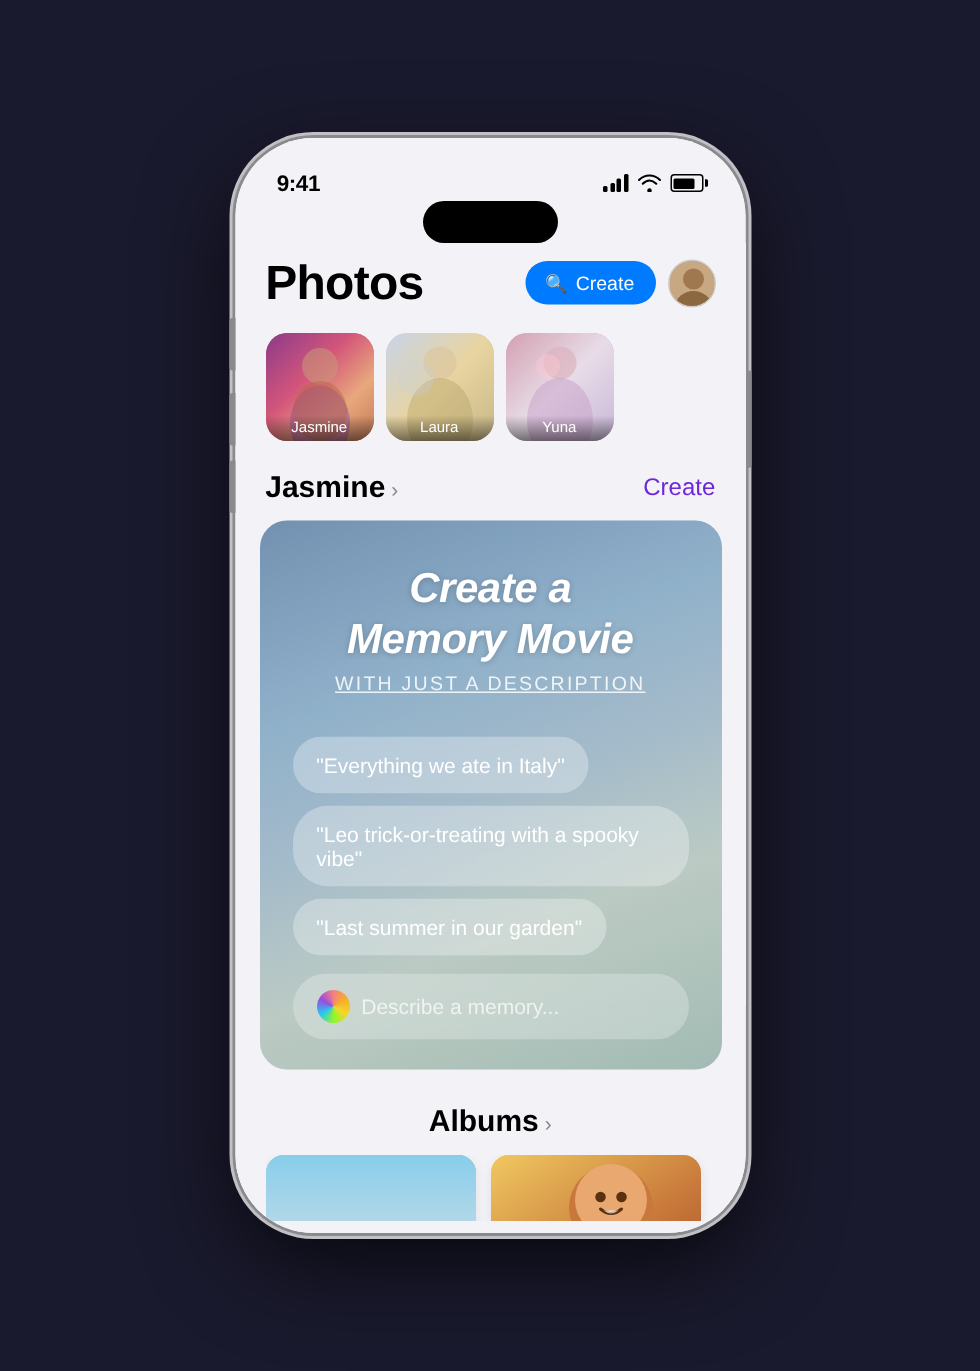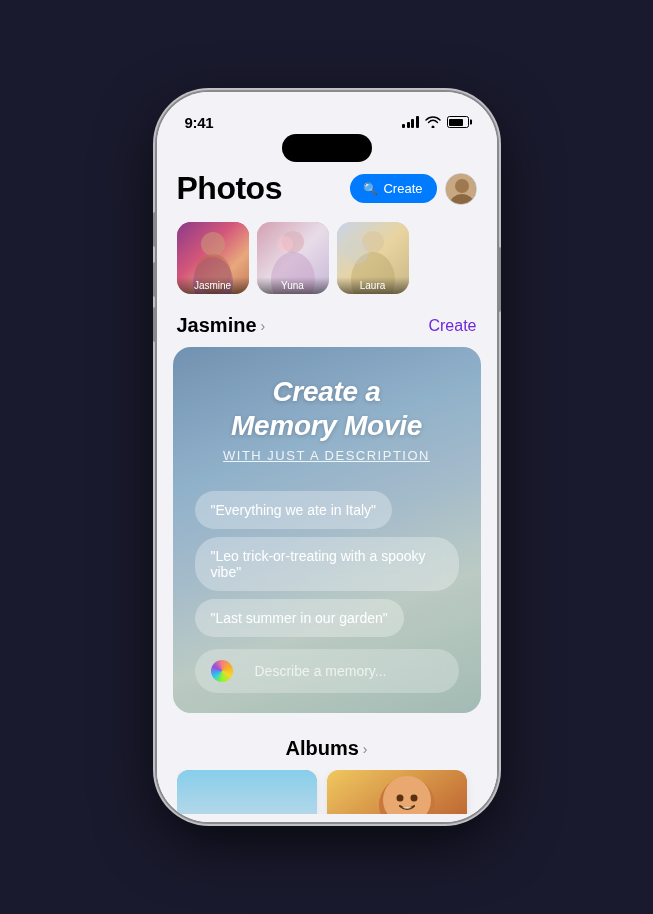--- a/index.html
+++ b/index.html
@@ -348,21 +348,21 @@
     .describe-input {
       background: rgba(255,255,255,0.25);
       backdrop-filter: blur(10px);
       border-radius: 24px;
       padding: 11px 16px;
       font-size: 14px;
       color: rgba(255,255,255,0.7);
       width: 100%;
       display: flex;
       align-items: center;
-      gap: 22px;
+      gap: 8px;
       margin-top: 4px;
     }
 
     .describe-icon {
       width: 22px;
       height: 22px;
       background: conic-gradient(#ff6b6b, #ffa500, #ffd700, #7fff00, #00bfff, #8a2be2, #ff6b6b);
       border-radius: 50%;
       flex-shrink: 0;
       opacity: 0.8;
@@ -474,61 +474,61 @@
               <ellipse cx="36" cy="60" rx="20" ry="25" fill="rgba(150,80,160,0.5)"></ellipse>
               <ellipse cx="36" cy="52" rx="18" ry="20" fill="rgba(180,100,60,0.4)"></ellipse>
             </svg>
             <div class="person-label-bar">
               <div class="person-name">Jasmine</div>
             </div>
           </div>
         </div>
 
         <div class="person-item">
+          <div class="person-photo person-photo-laura">
+            <svg width="72" height="72" viewBox="0 0 72 72">
+              <defs>
+                <linearGradient id="g3" x1="0%" y1="0%" x2="100%" y2="100%">
+                  <stop offset="0%" style="stop-color:#c8d4e8"></stop>
+                  <stop offset="50%" style="stop-color:#e8d4a0"></stop>
+                  <stop offset="100%" style="stop-color:#c8b888"></stop>
+                </linearGradient>
+              </defs>
+              <rect width="72" height="72" fill="url(#g3)" rx="14"></rect>
+              <circle cx="36" cy="20" r="11" fill="rgba(220,200,160,0.7)"></circle>
+              <ellipse cx="36" cy="58" rx="22" ry="28" fill="rgba(180,160,100,0.4)"></ellipse>
+              <circle cx="20" cy="30" r="12" fill="rgba(200,210,220,0.3)"></circle>
+            </svg>
+            <div class="person-label-bar">
+              <div class="person-name">Laura</div>
+            </div>
+          </div>
+        </div>
+
+        <div class="person-item">
           <div class="person-photo person-photo-yuna">
             <svg width="72" height="72" viewBox="0 0 72 72">
               <defs>
                 <linearGradient id="g2" x1="0%" y1="0%" x2="100%" y2="100%">
                   <stop offset="0%" style="stop-color:#d4a0b0"></stop>
                   <stop offset="50%" style="stop-color:#e8dce8"></stop>
                   <stop offset="100%" style="stop-color:#c8b8d8"></stop>
                 </linearGradient>
               </defs>
               <rect width="72" height="72" fill="url(#g2)" rx="14"></rect>
               <circle cx="36" cy="20" r="11" fill="rgba(220,180,190,0.7)"></circle>
               <ellipse cx="36" cy="58" rx="22" ry="28" fill="rgba(200,160,200,0.5)"></ellipse>
               <circle cx="28" cy="22" r="8" fill="rgba(255,200,210,0.4)"></circle>
             </svg>
             <div class="person-label-bar">
               <div class="person-name">Yuna</div>
             </div>
           </div>
         </div>
 
-        <div class="person-item">
-          <div class="person-photo person-photo-laura">
-            <svg width="72" height="72" viewBox="0 0 72 72">
-              <defs>
-                <linearGradient id="g3" x1="0%" y1="0%" x2="100%" y2="100%">
-                  <stop offset="0%" style="stop-color:#c8d4e8"></stop>
-                  <stop offset="50%" style="stop-color:#e8d4a0"></stop>
-                  <stop offset="100%" style="stop-color:#c8b888"></stop>
-                </linearGradient>
-              </defs>
-              <rect width="72" height="72" fill="url(#g3)" rx="14"></rect>
-              <circle cx="36" cy="20" r="11" fill="rgba(220,200,160,0.7)"></circle>
-              <ellipse cx="36" cy="58" rx="22" ry="28" fill="rgba(180,160,100,0.4)"></ellipse>
-              <circle cx="20" cy="30" r="12" fill="rgba(200,210,220,0.3)"></circle>
-            </svg>
-            <div class="person-label-bar">
-              <div class="person-name">Laura</div>
-            </div>
-          </div>
-        </div>
-
       </div>
 
       <div class="section-header">
         <div class="section-title">
           <span>Jasmine</span>
           <span class="chevron">›</span>
         </div>
         <span class="section-action">Create</span>
       </div>
 

